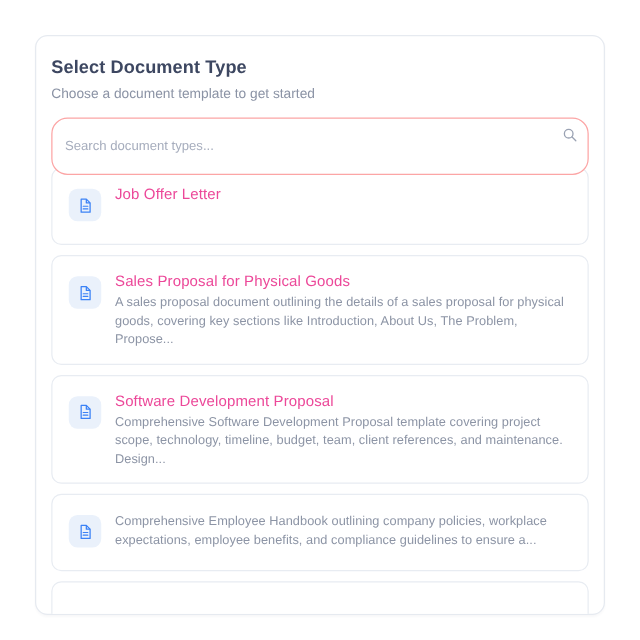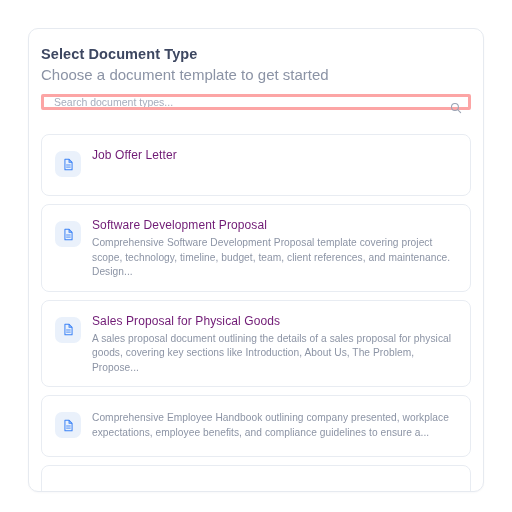--- a/index.html
+++ b/index.html
@@ -43,44 +43,44 @@
     margin: 0;
     padding: 0 0 0 0;
     font-size: 14.5px;
     font-weight: 600;
     letter-spacing: 0.1px;
     color: #3d4761;
     line-height: 18px;
   }
   .panel-subtitle {
     margin: 5px 0 0 0;
-    font-size: 15px;
+    font-size: 11px;
     font-weight: 400;
     color: #8b93a5;
     line-height: 14px;
   }
 
   
   .search-wrap {
     position: relative;
     margin: 12px 0 12px 0;
     height: 28px;
   }
   .search-input {
     box-sizing: border-box;
     display: block;
     width: 100%;
-    height: 16px;
+    height: 46px;
     padding: 0 28px 0 10px;
     font-family: "Liberation Sans", sans-serif;
     font-size: 10.5px;
     color: #4a5468;
     background: #ffffff;
-    border: 3px solid #fca5a5;
-    border-radius: 2px;
+    border: 1px solid #fca5a5;
+    border-radius: 13px;
     outline: none;
   }
   .search-input::placeholder {
     color: #a6adbd;
     font-size: 10.5px;
   }
   .search-icon {
     position: absolute;
     right: 9px;
     top: 50%;
@@ -124,21 +124,21 @@
   }
   .doc-badge svg { display: block; }
   .doc-text {
     min-width: 0;
     flex: 1 1 auto;
     padding-top: 1px;
   }
   .doc-title {
     font-size: 12px;
     font-weight: 400;
-    color: #701a75;
+    color: #ec4899;
     line-height: 16px;
     letter-spacing: 0.1px;
   }
   .doc-desc {
     margin-top: 3px;
     font-size: 10.2px;
     font-weight: 400;
     color: #8c94a5;
     line-height: 14.5px;
     letter-spacing: 0.05px;
@@ -184,51 +184,51 @@
       <div class="doc-item">
         <span class="doc-badge">
           <svg viewBox="0 0 16 16" width="13" height="13" aria-hidden="true">
             <path d="M3.6 1.6h5.1l3.7 3.7v9.1H3.6z" fill="none" stroke="#3b82f6" stroke-width="1.25" stroke-linejoin="round"></path>
             <path d="M8.7 1.6v3.7h3.7" fill="none" stroke="#3b82f6" stroke-width="1.25" stroke-linejoin="round"></path>
             <line x1="5.6" y1="8.6" x2="10.2" y2="8.6" stroke="#3b82f6" stroke-width="1.1" stroke-linecap="round"></line>
             <line x1="5.6" y1="11.2" x2="10.2" y2="11.2" stroke="#3b82f6" stroke-width="1.1" stroke-linecap="round"></line>
           </svg>
         </span>
         <div class="doc-text">
+          <div class="doc-title">Sales Proposal for Physical Goods</div>
+          <div class="doc-desc">A sales proposal document outlining the details of a sales proposal for physical goods, covering key sections like Introduction, About Us, The Problem, Propose...</div>
+        </div>
+      </div>
+
+      <div class="doc-item">
+        <span class="doc-badge">
+          <svg viewBox="0 0 16 16" width="13" height="13" aria-hidden="true">
+            <path d="M3.6 1.6h5.1l3.7 3.7v9.1H3.6z" fill="none" stroke="#3b82f6" stroke-width="1.25" stroke-linejoin="round"></path>
+            <path d="M8.7 1.6v3.7h3.7" fill="none" stroke="#3b82f6" stroke-width="1.25" stroke-linejoin="round"></path>
+            <line x1="5.6" y1="8.6" x2="10.2" y2="8.6" stroke="#3b82f6" stroke-width="1.1" stroke-linecap="round"></line>
+            <line x1="5.6" y1="11.2" x2="10.2" y2="11.2" stroke="#3b82f6" stroke-width="1.1" stroke-linecap="round"></line>
+          </svg>
+        </span>
+        <div class="doc-text">
           <div class="doc-title">Software Development Proposal</div>
           <div class="doc-desc">Comprehensive Software Development Proposal template covering project scope, technology, timeline, budget, team, client references, and maintenance. Design...</div>
         </div>
       </div>
 
       <div class="doc-item">
         <span class="doc-badge">
           <svg viewBox="0 0 16 16" width="13" height="13" aria-hidden="true">
             <path d="M3.6 1.6h5.1l3.7 3.7v9.1H3.6z" fill="none" stroke="#3b82f6" stroke-width="1.25" stroke-linejoin="round"></path>
             <path d="M8.7 1.6v3.7h3.7" fill="none" stroke="#3b82f6" stroke-width="1.25" stroke-linejoin="round"></path>
             <line x1="5.6" y1="8.6" x2="10.2" y2="8.6" stroke="#3b82f6" stroke-width="1.1" stroke-linecap="round"></line>
             <line x1="5.6" y1="11.2" x2="10.2" y2="11.2" stroke="#3b82f6" stroke-width="1.1" stroke-linecap="round"></line>
           </svg>
         </span>
         <div class="doc-text">
-          <div class="doc-title">Sales Proposal for Physical Goods</div>
-          <div class="doc-desc">A sales proposal document outlining the details of a sales proposal for physical goods, covering key sections like Introduction, About Us, The Problem, Propose...</div>
-        </div>
-      </div>
-
-      <div class="doc-item">
-        <span class="doc-badge">
-          <svg viewBox="0 0 16 16" width="13" height="13" aria-hidden="true">
-            <path d="M3.6 1.6h5.1l3.7 3.7v9.1H3.6z" fill="none" stroke="#3b82f6" stroke-width="1.25" stroke-linejoin="round"></path>
-            <path d="M8.7 1.6v3.7h3.7" fill="none" stroke="#3b82f6" stroke-width="1.25" stroke-linejoin="round"></path>
-            <line x1="5.6" y1="8.6" x2="10.2" y2="8.6" stroke="#3b82f6" stroke-width="1.1" stroke-linecap="round"></line>
-            <line x1="5.6" y1="11.2" x2="10.2" y2="11.2" stroke="#3b82f6" stroke-width="1.1" stroke-linecap="round"></line>
-          </svg>
-        </span>
-        <div class="doc-text">
-          <div class="doc-desc">Comprehensive Employee Handbook outlining company presented, workplace expectations, employee benefits, and compliance guidelines to ensure a...</div>
+          <div class="doc-desc">Comprehensive Employee Handbook outlining company policies, workplace expectations, employee benefits, and compliance guidelines to ensure a...</div>
         </div>
       </div>
 
       <div class="doc-item">
         
         
       </div>
 
     </div>
   </div>

